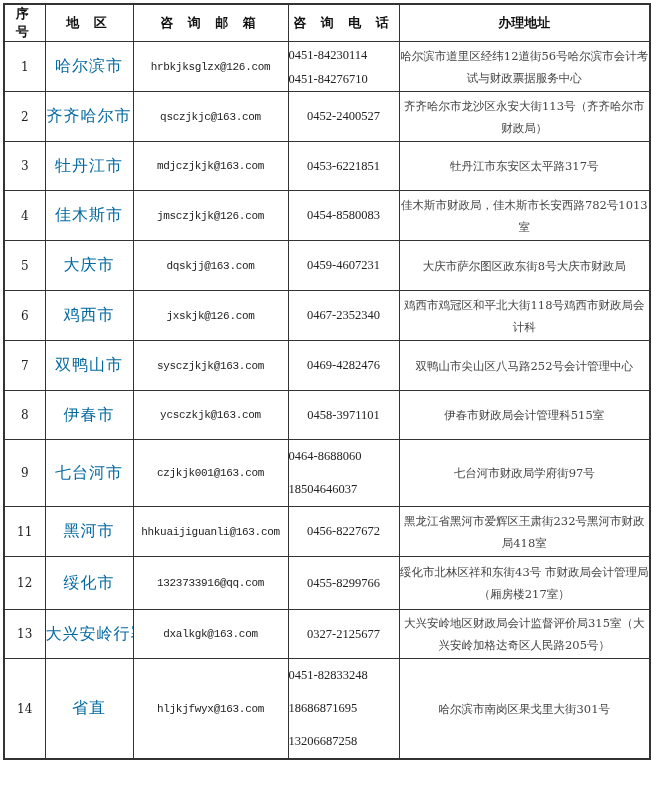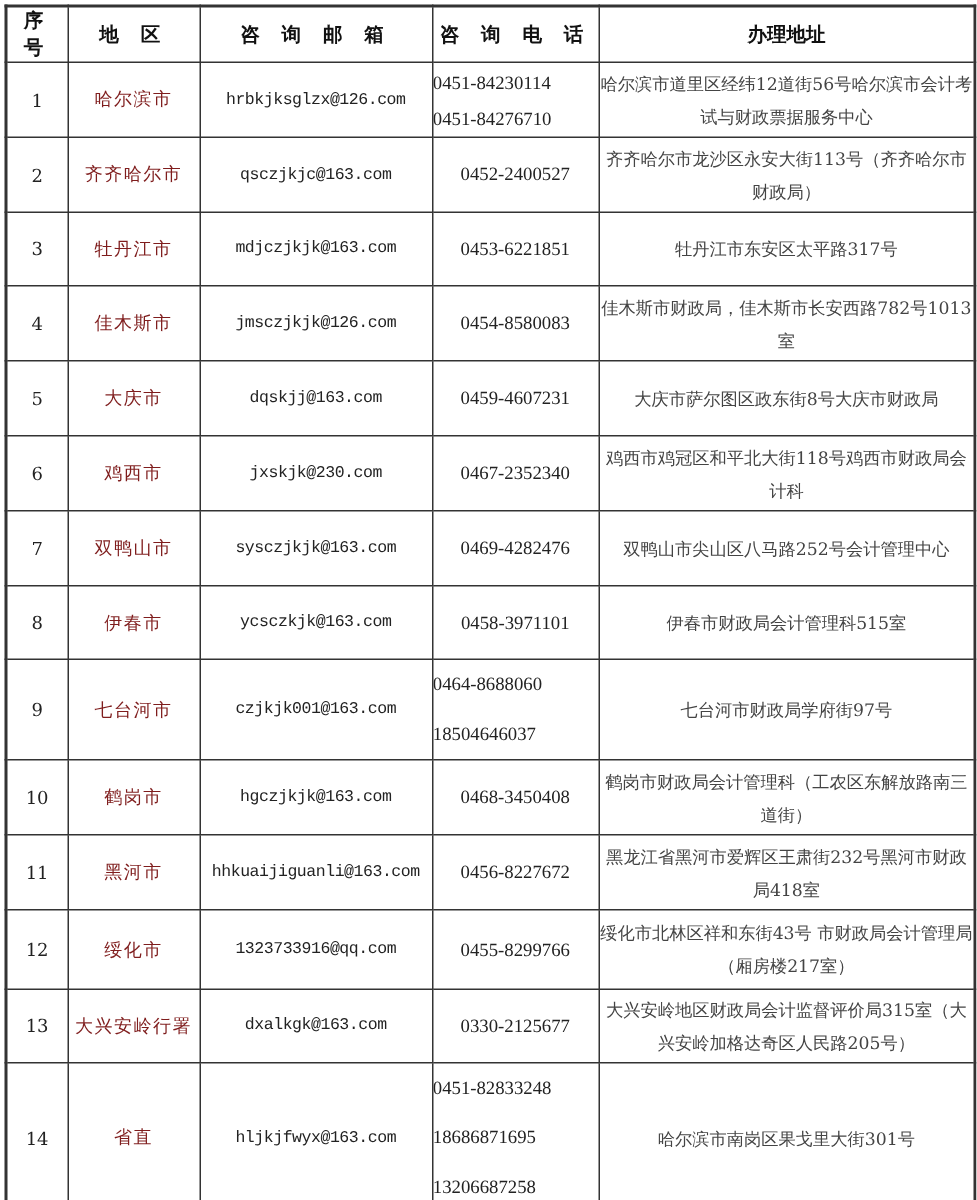--- a/index.html
+++ b/index.html
@@ -33,21 +33,21 @@
   }
   th {
     font-weight: bold;
     font-size: 13px;
     letter-spacing: 5px;
     color: #111;
     height: 35px;
   }
   th.addr { letter-spacing: 0; margin-left: 44px; }
   td.idx { font-size: 12px; color: #222; }
-  td.region { font-size: 12px; color: #7f1d1d; letter-spacing: 1px; white-space: nowrap; }
+  td.region { font-size: 16px; color: #0369a1; letter-spacing: 1px; white-space: nowrap; }
   td.email { font-family: "Liberation Mono", "DejaVu Sans Mono", monospace; font-size: 11px; color: #222; white-space: nowrap; letter-spacing: -0.3px; }
   td.phone { font-family: "Liberation Serif", serif; font-size: 12.5px; color: #222; }
   td.phone.multi { text-align: left; margin-left: 41px; }
   td.addr { font-size: 11.5px; color: #444; line-height: 22px; padding: 0 1px; }
   .phone-line { display: block; white-space: nowrap; }
   .phone-line.gap { line-height: 24px; }
   .phone-line.wide { line-height: 33px; }
 </style>
 </head>
 <body>
@@ -112,21 +112,21 @@
         <td class="region">大庆市</td>
         <td class="email">dqskjj@163.com</td>
         <td class="phone">
           <span class="phone-line">0459-4607231</span>
         </td>
         <td class="addr">大庆市萨尔图区政东街8号大庆市财政局</td>
       </tr>
       <tr style="height: 50px;">
         <td class="idx">6</td>
         <td class="region">鸡西市</td>
-        <td class="email">jxskjk@230.com</td>
+        <td class="email">jxskjk@126.com</td>
         <td class="phone">
           <span class="phone-line">0467-2352340</span>
         </td>
         <td class="addr">鸡西市鸡冠区和平北大街118号鸡西市财政局会计科</td>
       </tr>
       <tr style="height: 50px;">
         <td class="idx">7</td>
         <td class="region">双鸭山市</td>
         <td class="email">sysczjkjk@163.com</td>
         <td class="phone">
@@ -147,29 +147,20 @@
         <td class="idx">9</td>
         <td class="region">七台河市</td>
         <td class="email">czjkjk001@163.com</td>
         <td class="phone multi">
           <span class="phone-line wide">0464-8688060</span>
           <span class="phone-line wide">18504646037</span>
         </td>
         <td class="addr">七台河市财政局学府街97号</td>
       </tr>
       <tr style="height: 50px;">
-        <td class="idx">10</td>
-        <td class="region">鹤岗市</td>
-        <td class="email">hgczjkjk@163.com</td>
-        <td class="phone">
-          <span class="phone-line">0468-3450408</span>
-        </td>
-        <td class="addr">鹤岗市财政局会计管理科（工农区东解放路南三道街）</td>
-      </tr>
-      <tr style="height: 50px;">
         <td class="idx">11</td>
         <td class="region">黑河市</td>
         <td class="email">hhkuaijiguanli@163.com</td>
         <td class="phone">
           <span class="phone-line">0456-8227672</span>
         </td>
         <td class="addr">黑龙江省黑河市爱辉区王肃街232号黑河市财政局418室</td>
       </tr>
       <tr style="height: 53px;">
         <td class="idx">12</td>
@@ -178,21 +169,21 @@
         <td class="phone">
           <span class="phone-line">0455-8299766</span>
         </td>
         <td class="addr">绥化市北林区祥和东街43号 市财政局会计管理局（厢房楼217室）</td>
       </tr>
       <tr style="height: 49px;">
         <td class="idx">13</td>
         <td class="region">大兴安岭行署</td>
         <td class="email">dxalkgk@163.com</td>
         <td class="phone">
-          <span class="phone-line">0330-2125677</span>
+          <span class="phone-line">0327-2125677</span>
         </td>
         <td class="addr">大兴安岭地区财政局会计监督评价局315室（大兴安岭加格达奇区人民路205号）</td>
       </tr>
       <tr style="height: 99px;">
         <td class="idx">14</td>
         <td class="region">省直</td>
         <td class="email">hljkjfwyx@163.com</td>
         <td class="phone multi">
           <span class="phone-line wide">0451-82833248</span>
           <span class="phone-line wide">18686871695</span>

